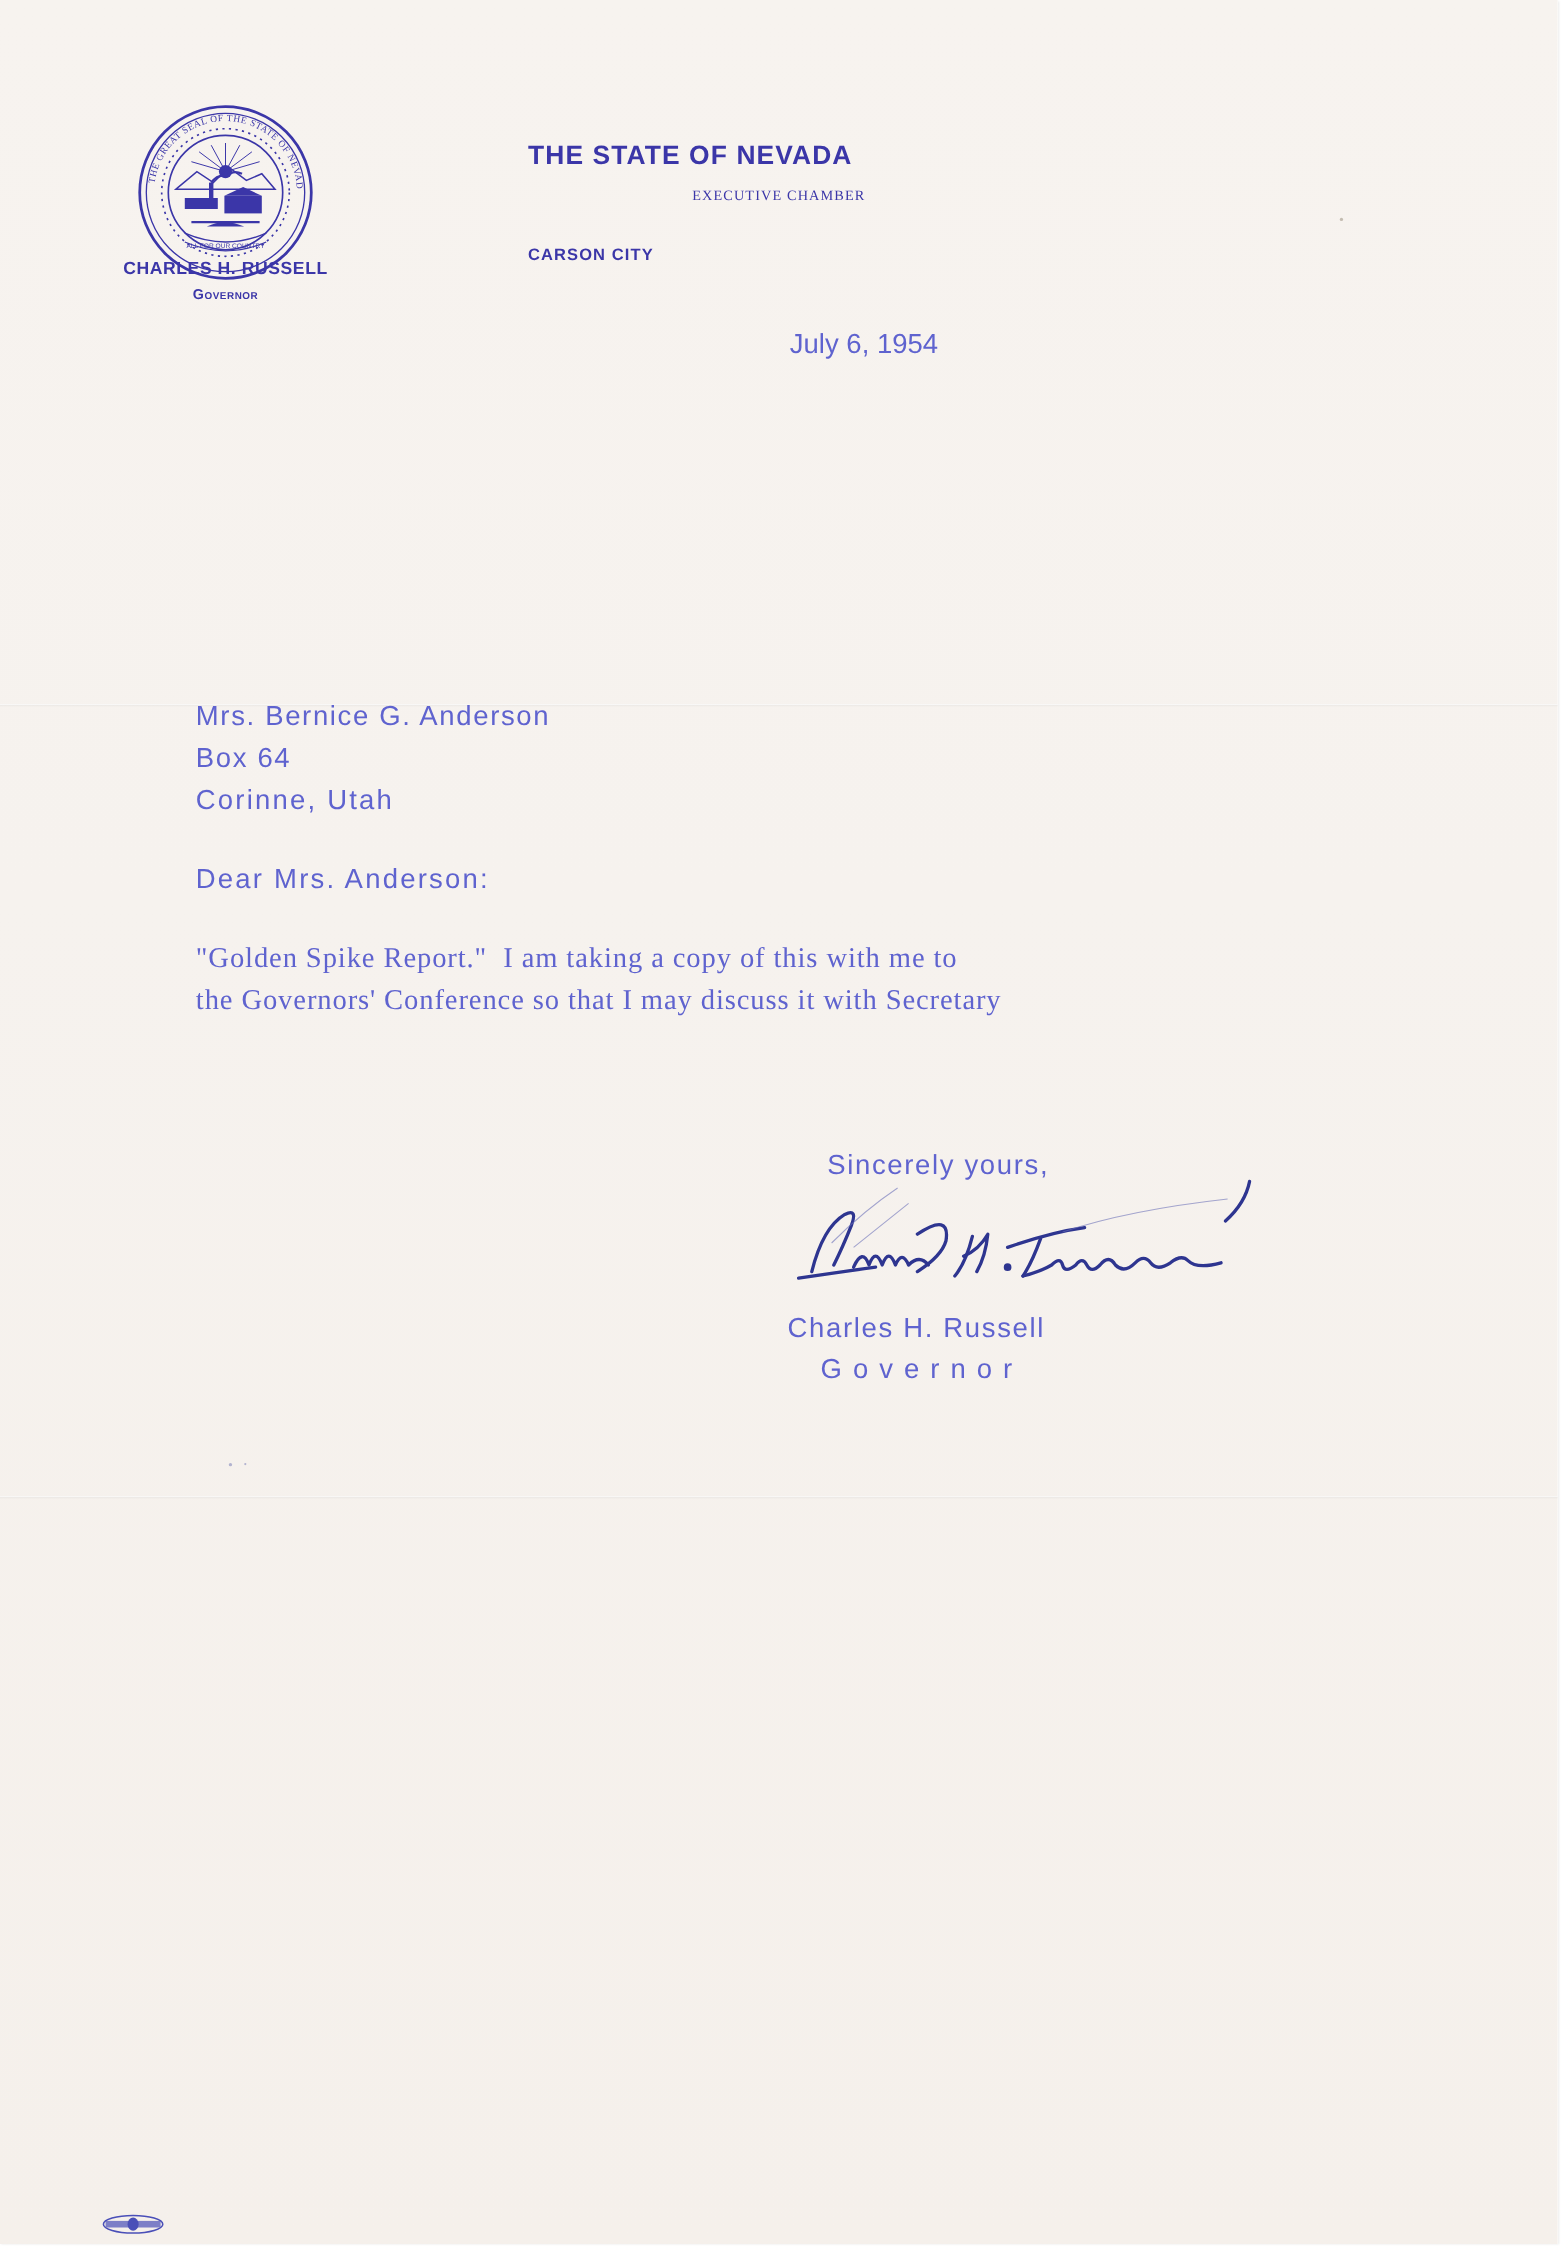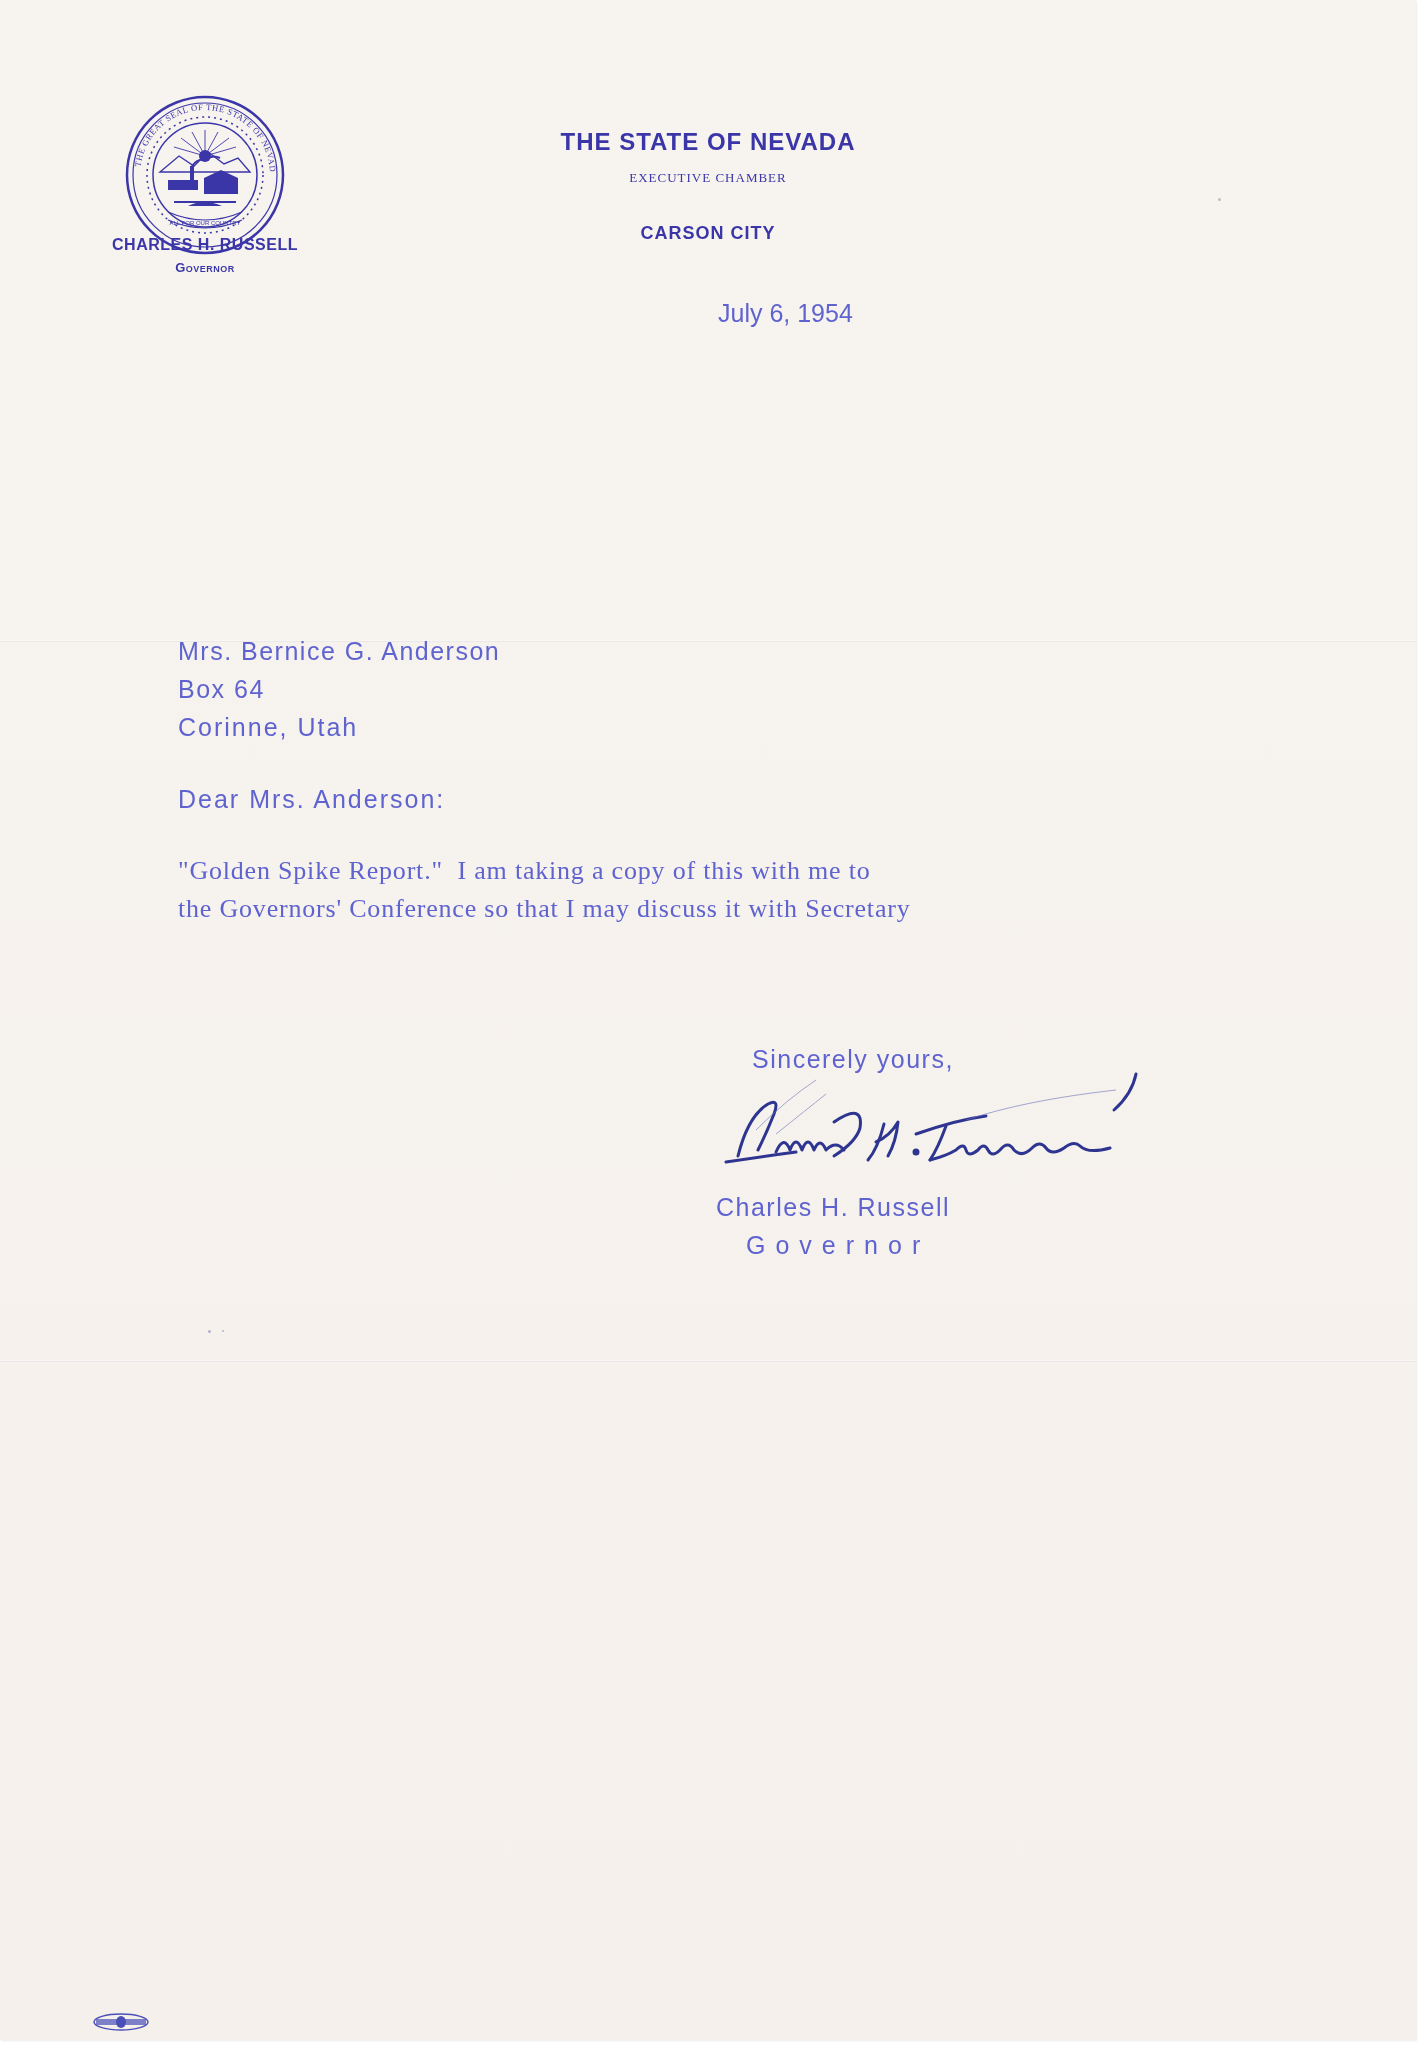--- a/index.html
+++ b/index.html
@@ -63,45 +63,45 @@
       font-weight: bold;
       font-size: 13px;
       letter-spacing: 0.5px;
       font-variant: small-caps;
     }
     .state-title {
       position: absolute;
       left: 480px;
       top: 128px;
       width: 456px;
-      text-align: center;
+      text-align: left;
       font-family: "Liberation Sans", sans-serif;
       font-weight: bold;
       font-size: 24px;
       letter-spacing: 1px;
     }
     .chamber {
       position: absolute;
       left: 480px;
       top: 170px;
       width: 456px;
       text-align: center;
       font-family: Liberation Serif, serif;
       font-size: 13px;
       letter-spacing: 1px;
     }
     .city {
       position: absolute;
       left: 480px;
       top: 223px;
       width: 456px;
-      text-align: center;
-      font-family: "Liberation Sans", sans-serif;
-      font-weight: bold;
-      font-size: 18px;
+      text-align: left;
+      font-family: "Liberation Sans", sans-serif;
+      font-weight: bold;
+      font-size: 15px;
       letter-spacing: 1px;
     }
     .type {
       font-family: Liberation Sans, sans-serif;
       font-size: 25px;
       line-height: 38px;
       position: absolute;
       white-space: pre;
     }
     .date { left: 718px; top: 294px; }

